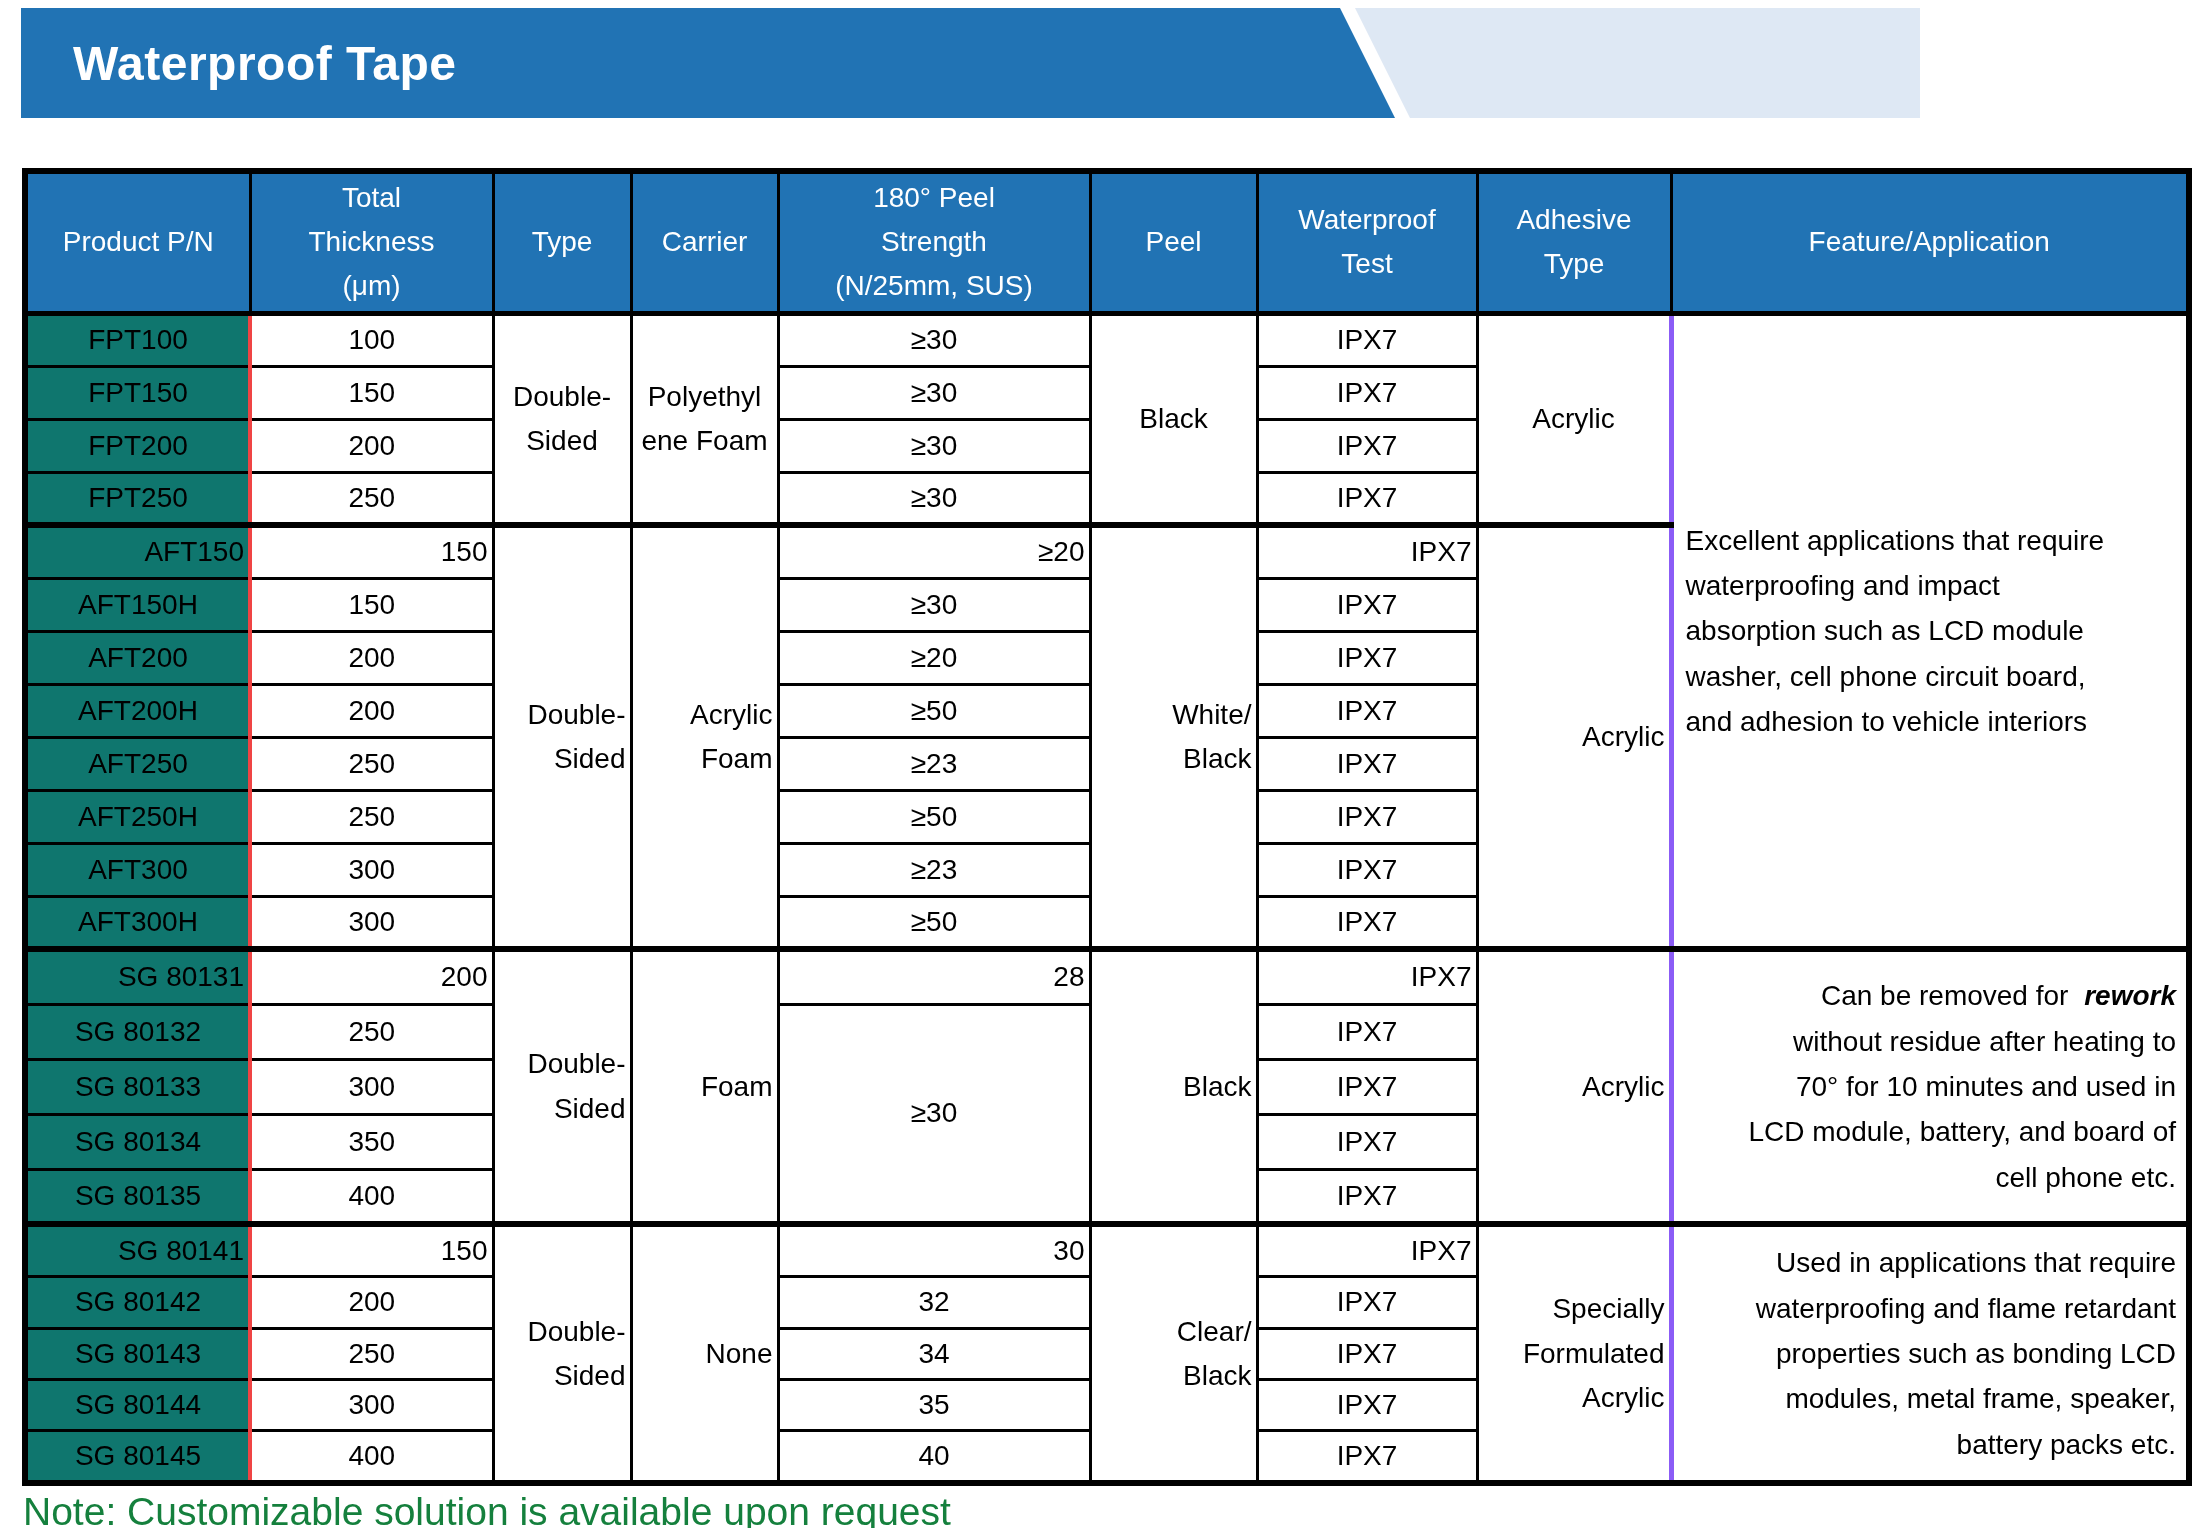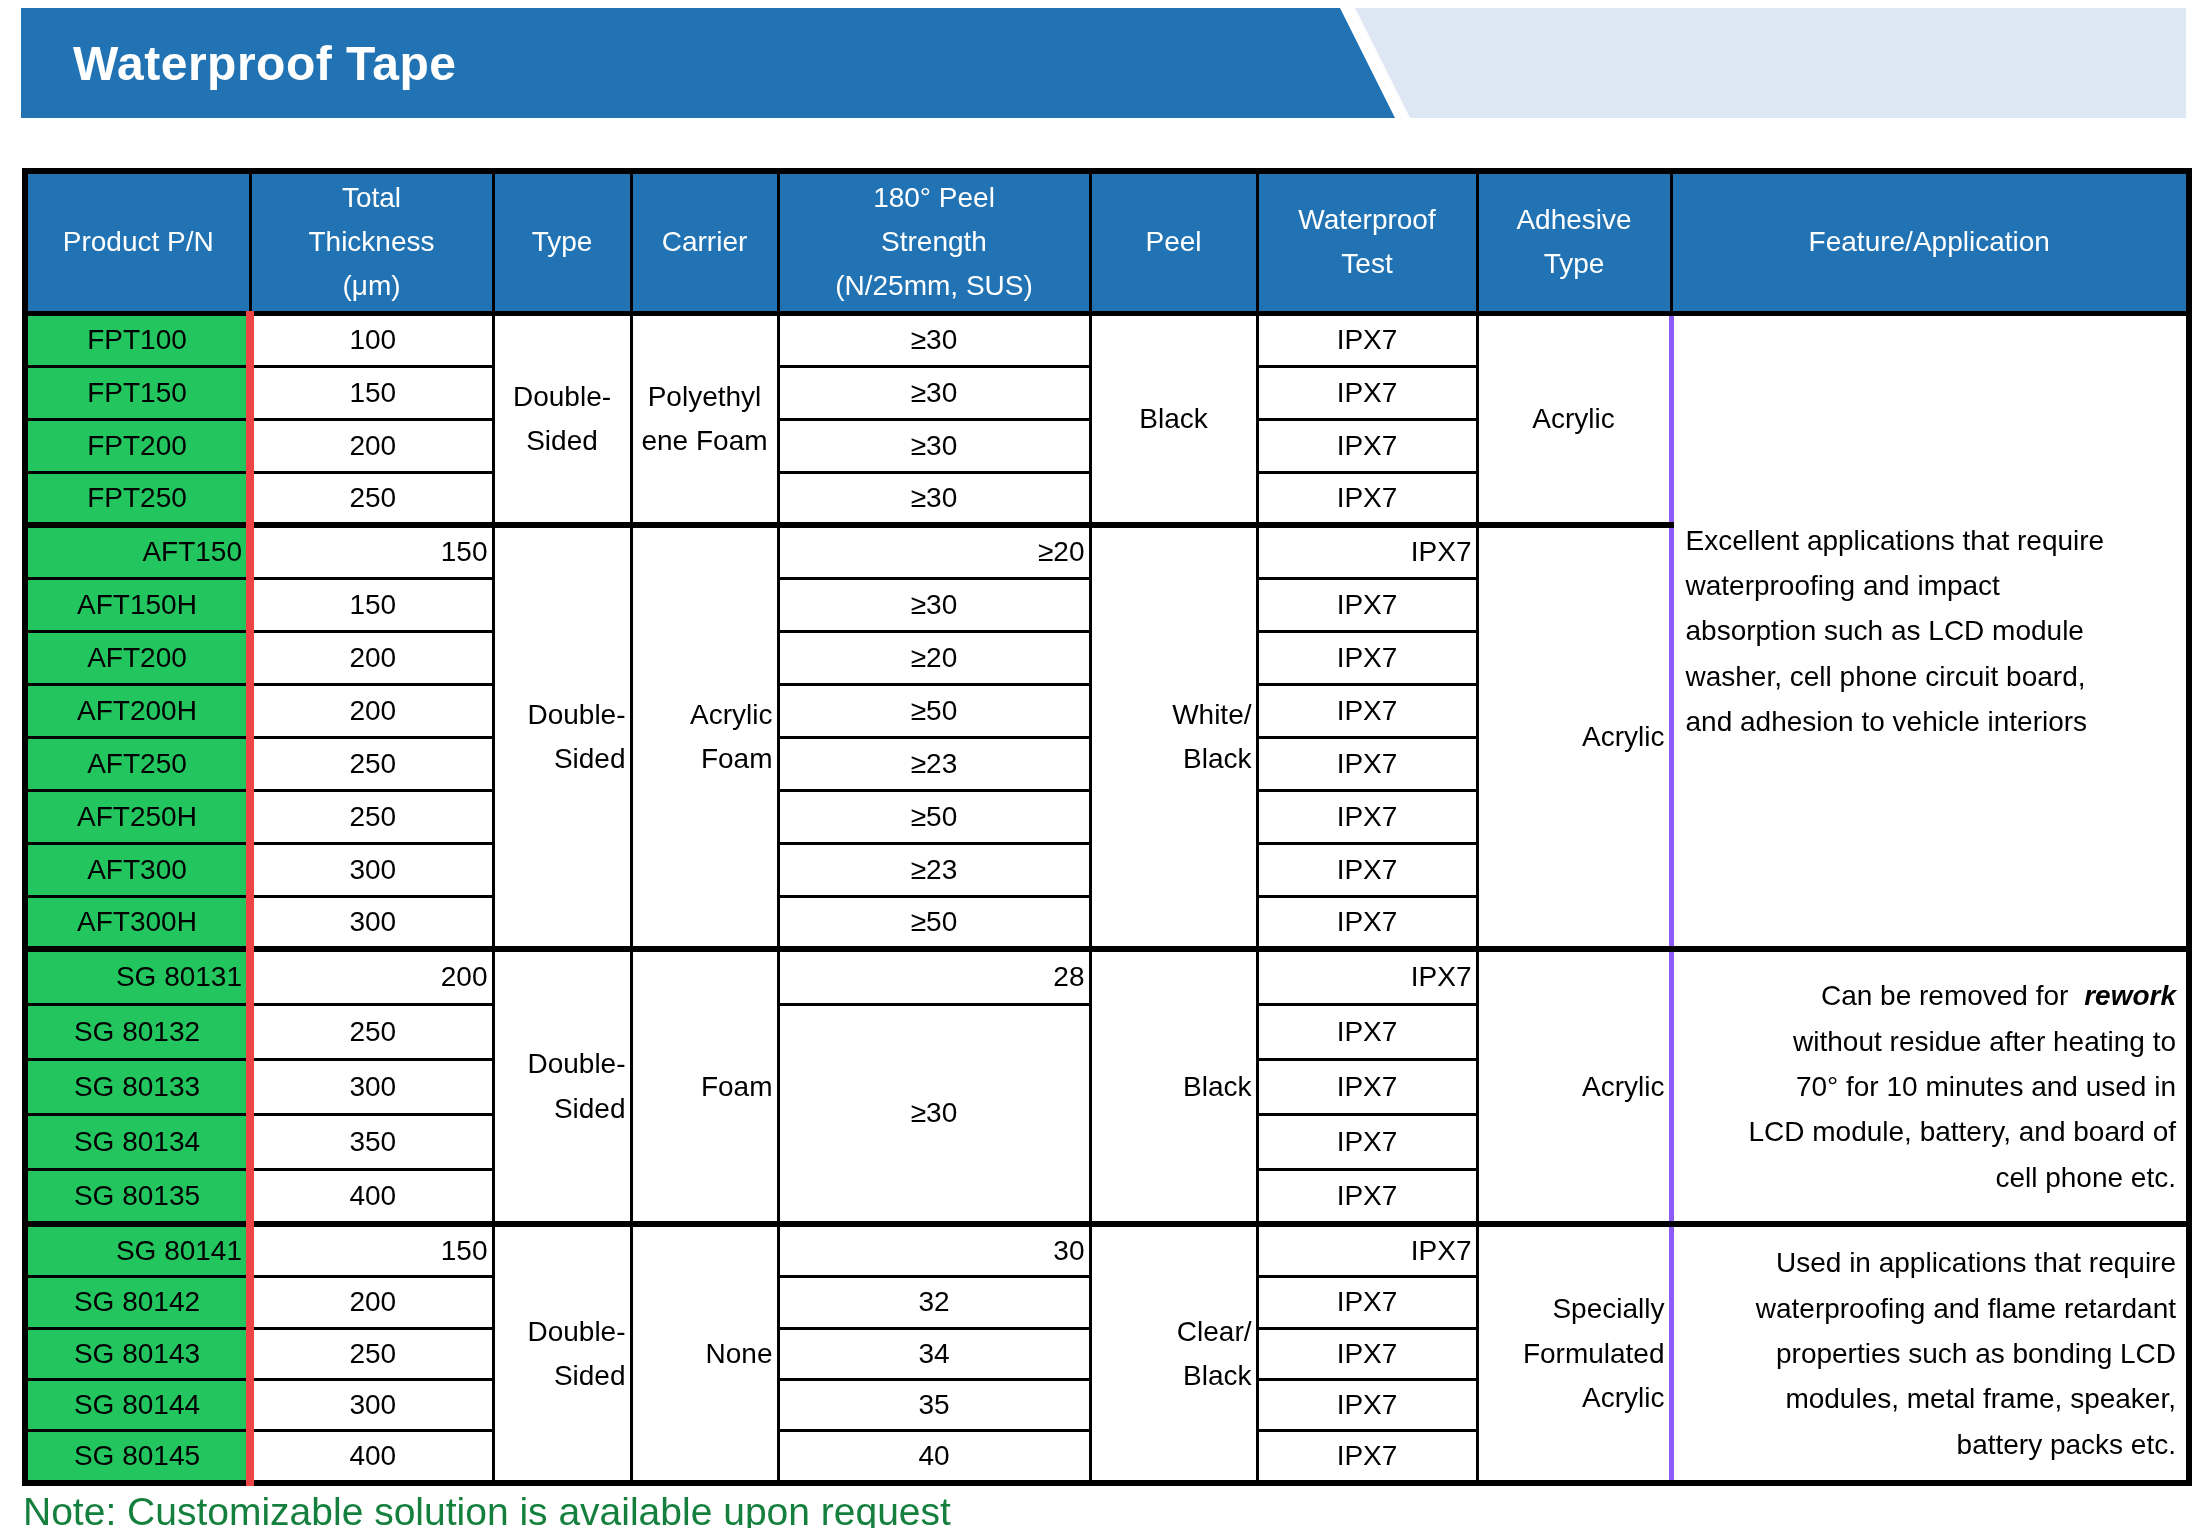--- a/index.html
+++ b/index.html
@@ -11,21 +11,21 @@
     font-family: "Liberation Sans", sans-serif;
     color: #000;
     overflow: hidden;
   }
 
   
   .banner {
     position: absolute;
     left: 21px;
     top: 8px;
-    width: 2165px;
+    width: 1899px;
     height: 110px;
   }
   .banner-blue {
     position: absolute;
     inset: 0;
     background: #2173b4;
     clip-path: polygon(0 0, 1319px 0, 1374px 100%, 0 100%);
     display: flex;
     align-items: center;
   }
@@ -64,22 +64,22 @@
     overflow: hidden;
   }
   .spec thead th {
     background: #2173b4;
     color: #ffffff;
     font-weight: normal;
     height: 139px;
     border-bottom: 5px solid #000;
   }
   .spec td.pn {
-    background: #22c55e;
-    border-right: 8px solid #ef4444;
+    background: #0f766e;
+    border-right: 4px solid #ef4444;
   }
   .spec tr.gsep td { border-top: 6px solid #000; text-align: right; }
   .spec td.feature {
     text-align: left;
     border-left: 5px solid #8b5cf6;
     padding: 6px 10px 6px 12px;
     line-height: 1.62;
   }
   .spec td.feature .em { font-weight: bold; font-style: italic; margin-left: 8px; }
   tr.r53 { height: 53px; }

